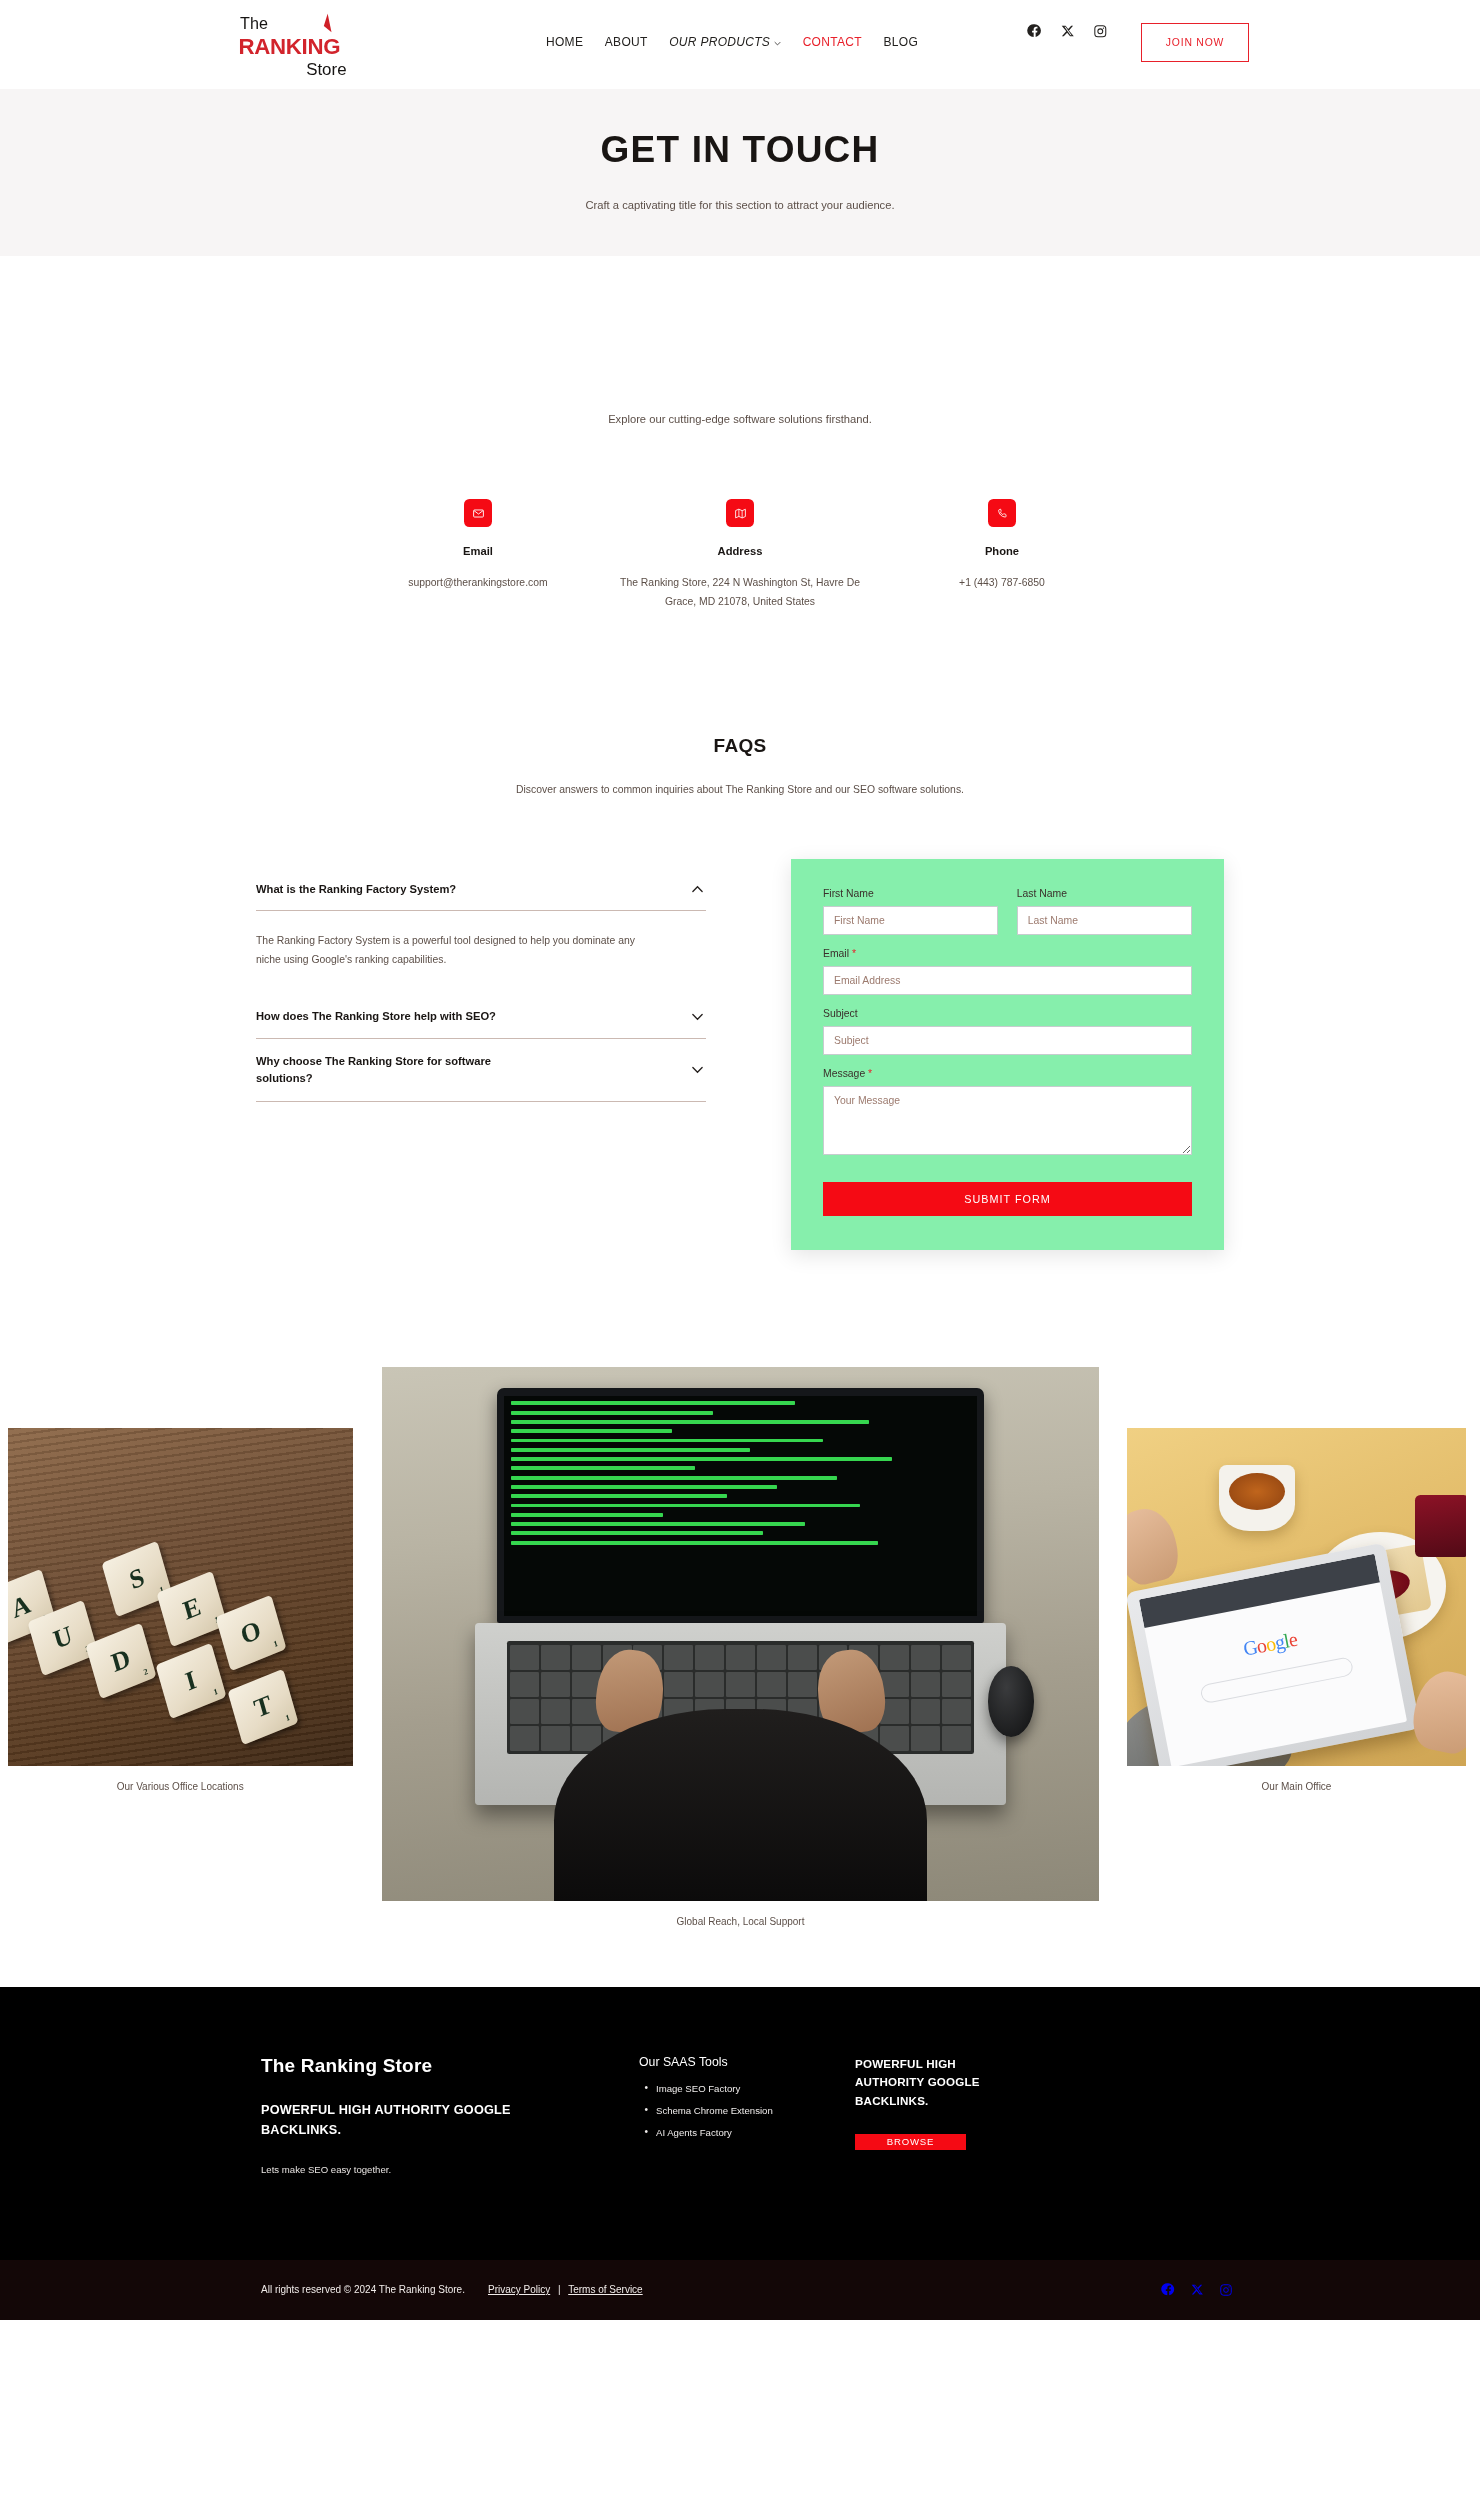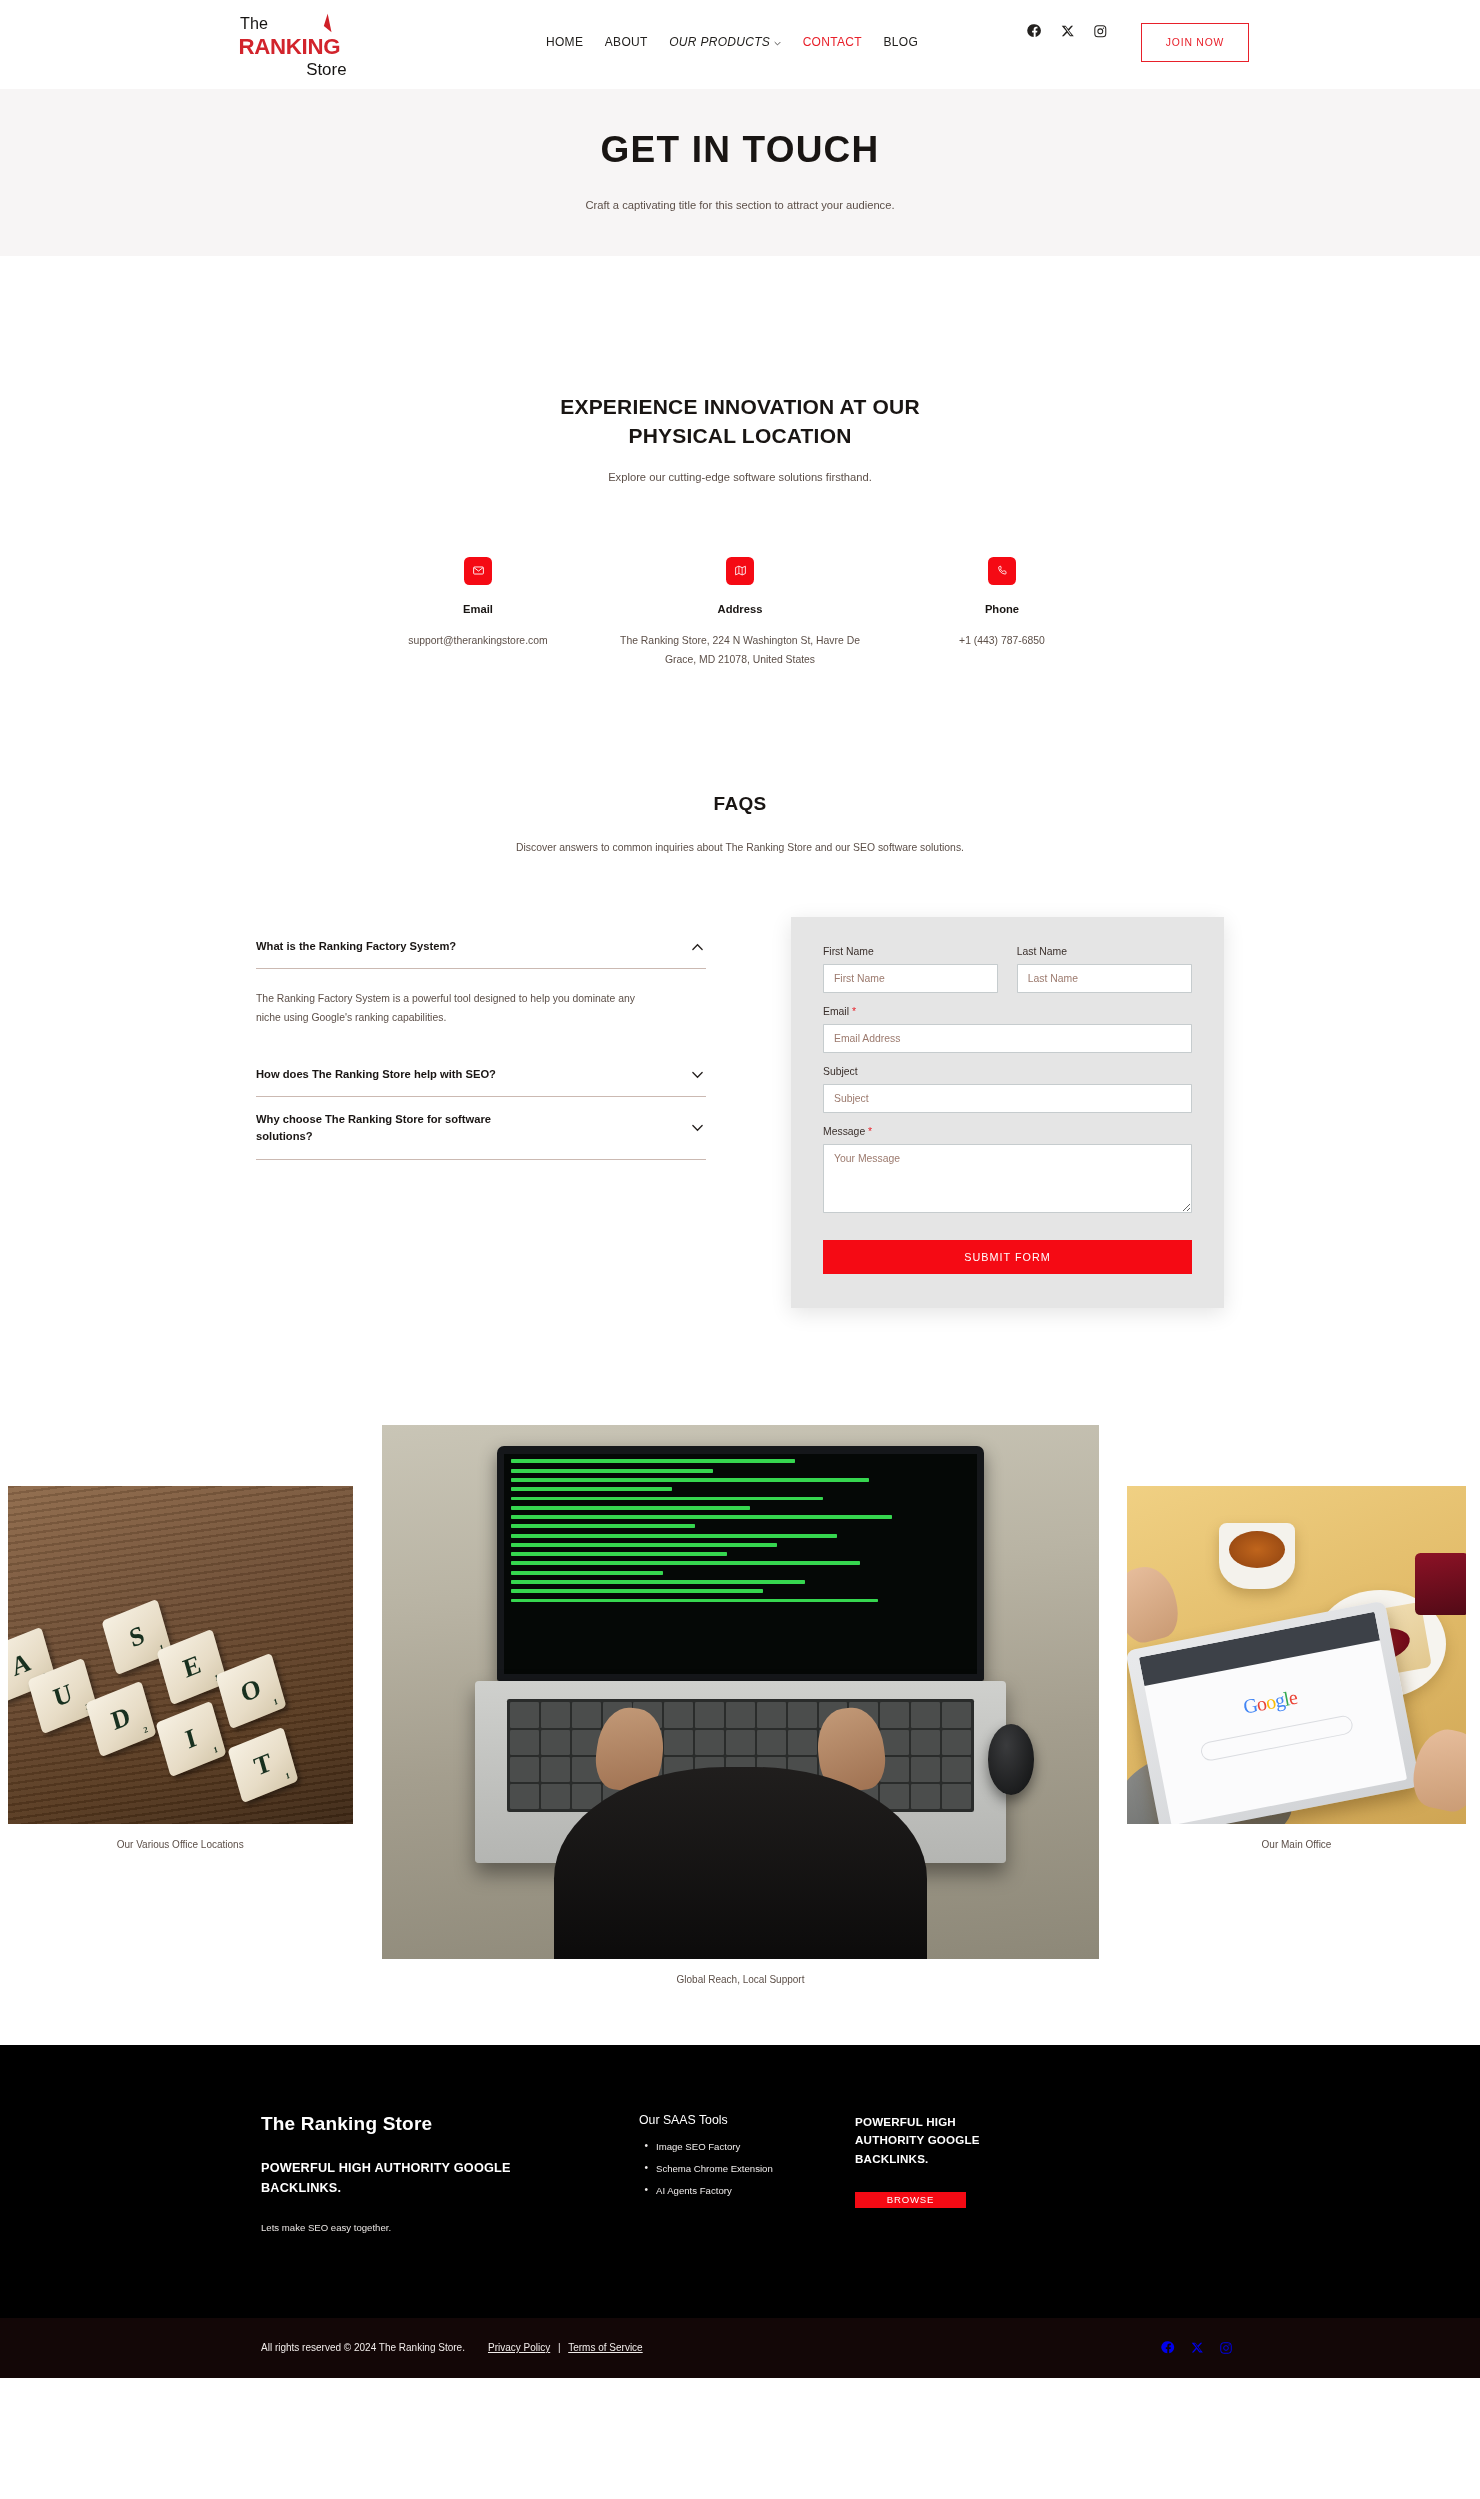--- a/index.html
+++ b/index.html
@@ -208,21 +208,21 @@
     padding: 20px 0 31px 0;
     font-size: 10.4px;
     color: #5c4f48;
     line-height: 1.85;
     max-width: 401px;
   }
 
   
   .form-card {
     width: 433px;
-    background: #e5e5e5;
+    background: #86efac;
     box-shadow: 0 4.6px 20px rgba(0,0,0,.11);
     padding: 29px 32px 34px 32px;
   }
   .fld-row { display: flex; gap: 18.5px; }
   .fld { margin-bottom: 13px; flex: 1; }
   .fld-label {
     display: block;
     font-size: 10.4px;
     color: #3a2f2b;
     margin-bottom: 7px;
@@ -650,21 +650,20 @@
 
 <div class="hero-wrap">
   <div class="hero-curve"></div>
   <div class="hero-inner">
     <h1 class="hero-title">GET IN TOUCH</h1>
     <p class="hero-sub">Craft a captivating title for this section to attract your audience.</p>
   </div>
 </div>
 
 <section class="sec-innov">
-  <h2 class="innov-title">EXPERIENCE INNOVATION AT OUR PHYSICAL LOCATION</h2>
   <p class="innov-sub">Explore our cutting-edge software solutions firsthand.</p>
 
   <div class="contact-row">
     <div class="contact-col">
       <div class="cc-icon">
         <svg viewBox="0 0 24 24" width="13" height="13">
             <rect x="3" y="5.5" width="18" height="13" rx="1.6" fill="none" stroke="#fff" stroke-width="1.7"></rect>
             <path d="M3.6 6.6 L12 13 L20.4 6.6" fill="none" stroke="#fff" stroke-width="1.7"></path>
           </svg>
       </div>

